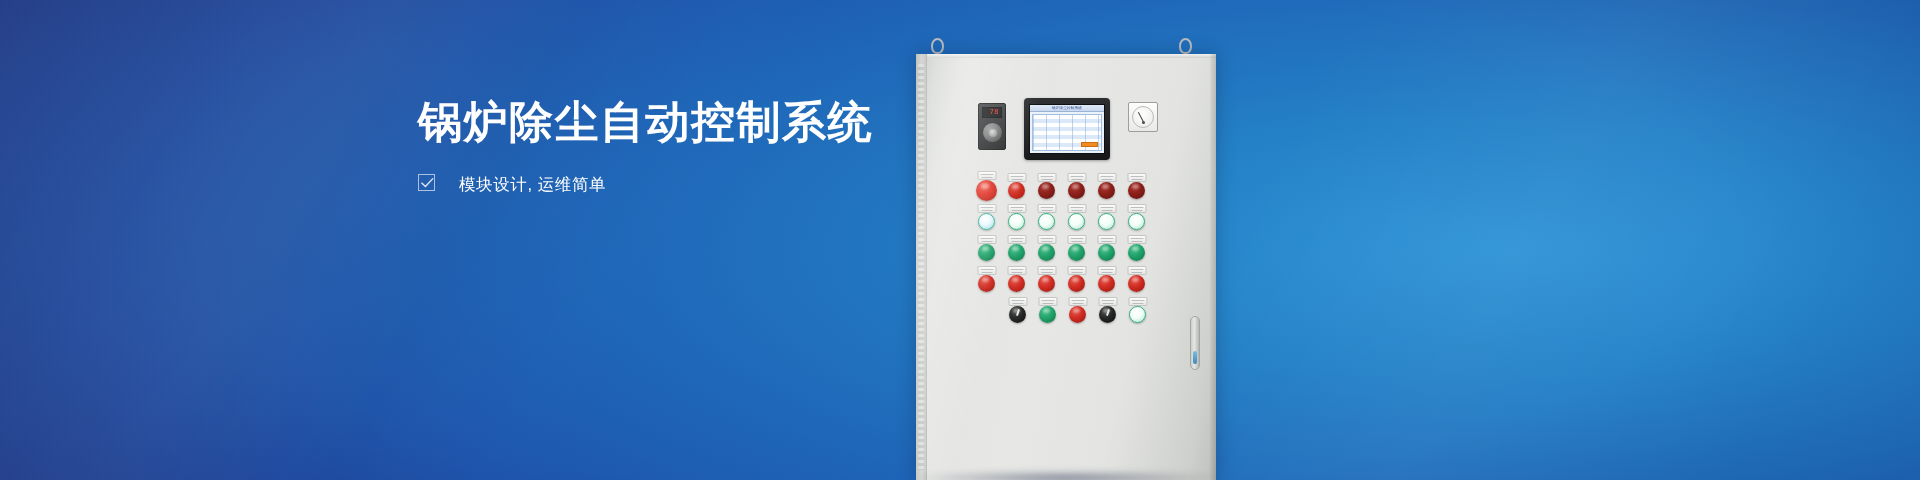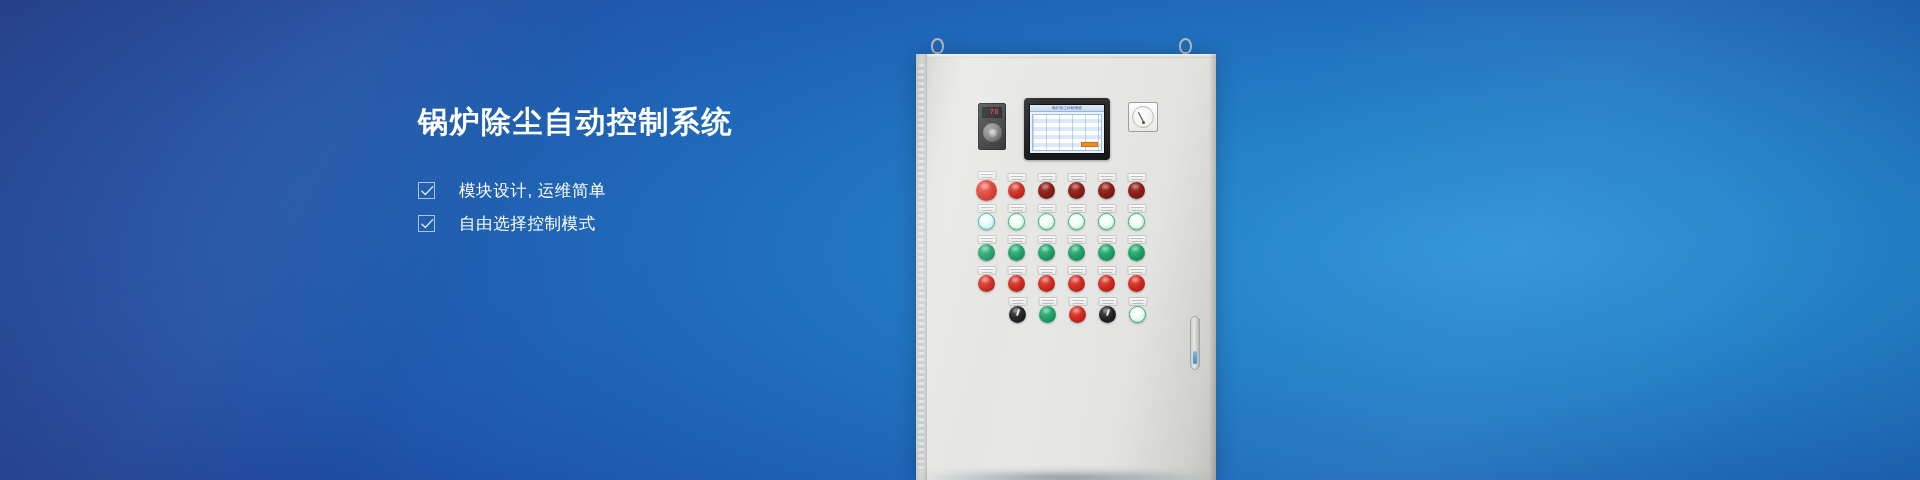--- a/index.html
+++ b/index.html
@@ -47,31 +47,30 @@
   }
 
   
   .copy {
     position: absolute;
     left: 418px; top: 100px;
     width: 560px;
     color: #ffffff;
   }
   .headline {
-    font-size: 30px;
+    font-size: 44px;
     line-height: 44px;
     font-weight: 700;
     letter-spacing: 1.5px;
     color: #ffffff;
     white-space: nowrap;
   }
   .feature-list { margin-top: 30px; }
   .feature-row {
     display: flex;
-    align-items: center;
     height: 33px;
     margin-bottom: 0px;
   }
   .check-box {
     width: 17px; height: 17px;
     border: 1px solid rgba(255,255,255,0.62);
     position: relative;
     flex: 0 0 auto;
     display: block;
   }
@@ -371,28 +370,20 @@
 
       <div class="feature-row">
         <span class="check-box">
           <svg width="13" height="11" viewBox="0 0 13 11" fill="none">
             <path d="M1 5.2 L4.4 8.6 L11.6 0.9" stroke="#ffffff" stroke-opacity="0.85" stroke-width="1.4" fill="none" stroke-linecap="square"></path>
           </svg>
         </span>
         <span class="feature-text">模块设计, 运维简单</span>
       </div>
 
-      <div class="feature-row">
-        <span class="check-box">
-          <svg width="13" height="11" viewBox="0 0 13 11" fill="none">
-            <path d="M1 5.2 L4.4 8.6 L11.6 0.9" stroke="#ffffff" stroke-opacity="0.85" stroke-width="1.4" fill="none" stroke-linecap="square"></path>
-          </svg>
-        </span>
-        <span class="feature-text">自由选择控制模式</span>
-      </div>
 
 
     </div>
 
 
   </div>
 
   <div class="cabinet-stage">
 
     <div class="eyebolt left"></div>

